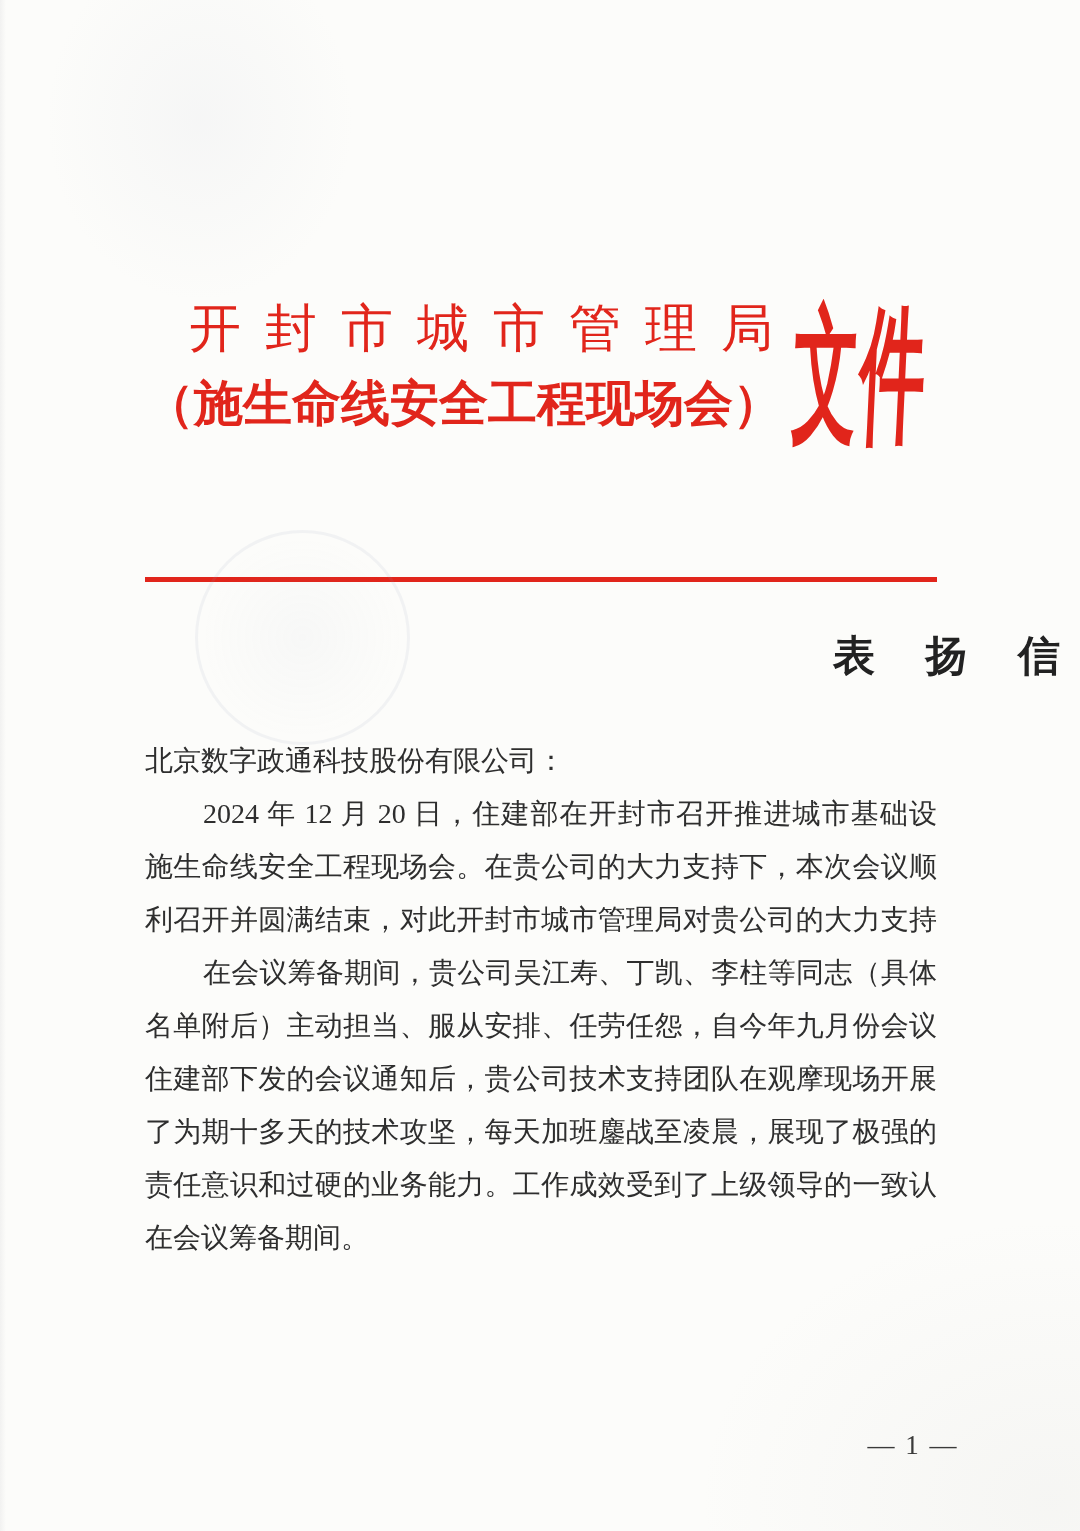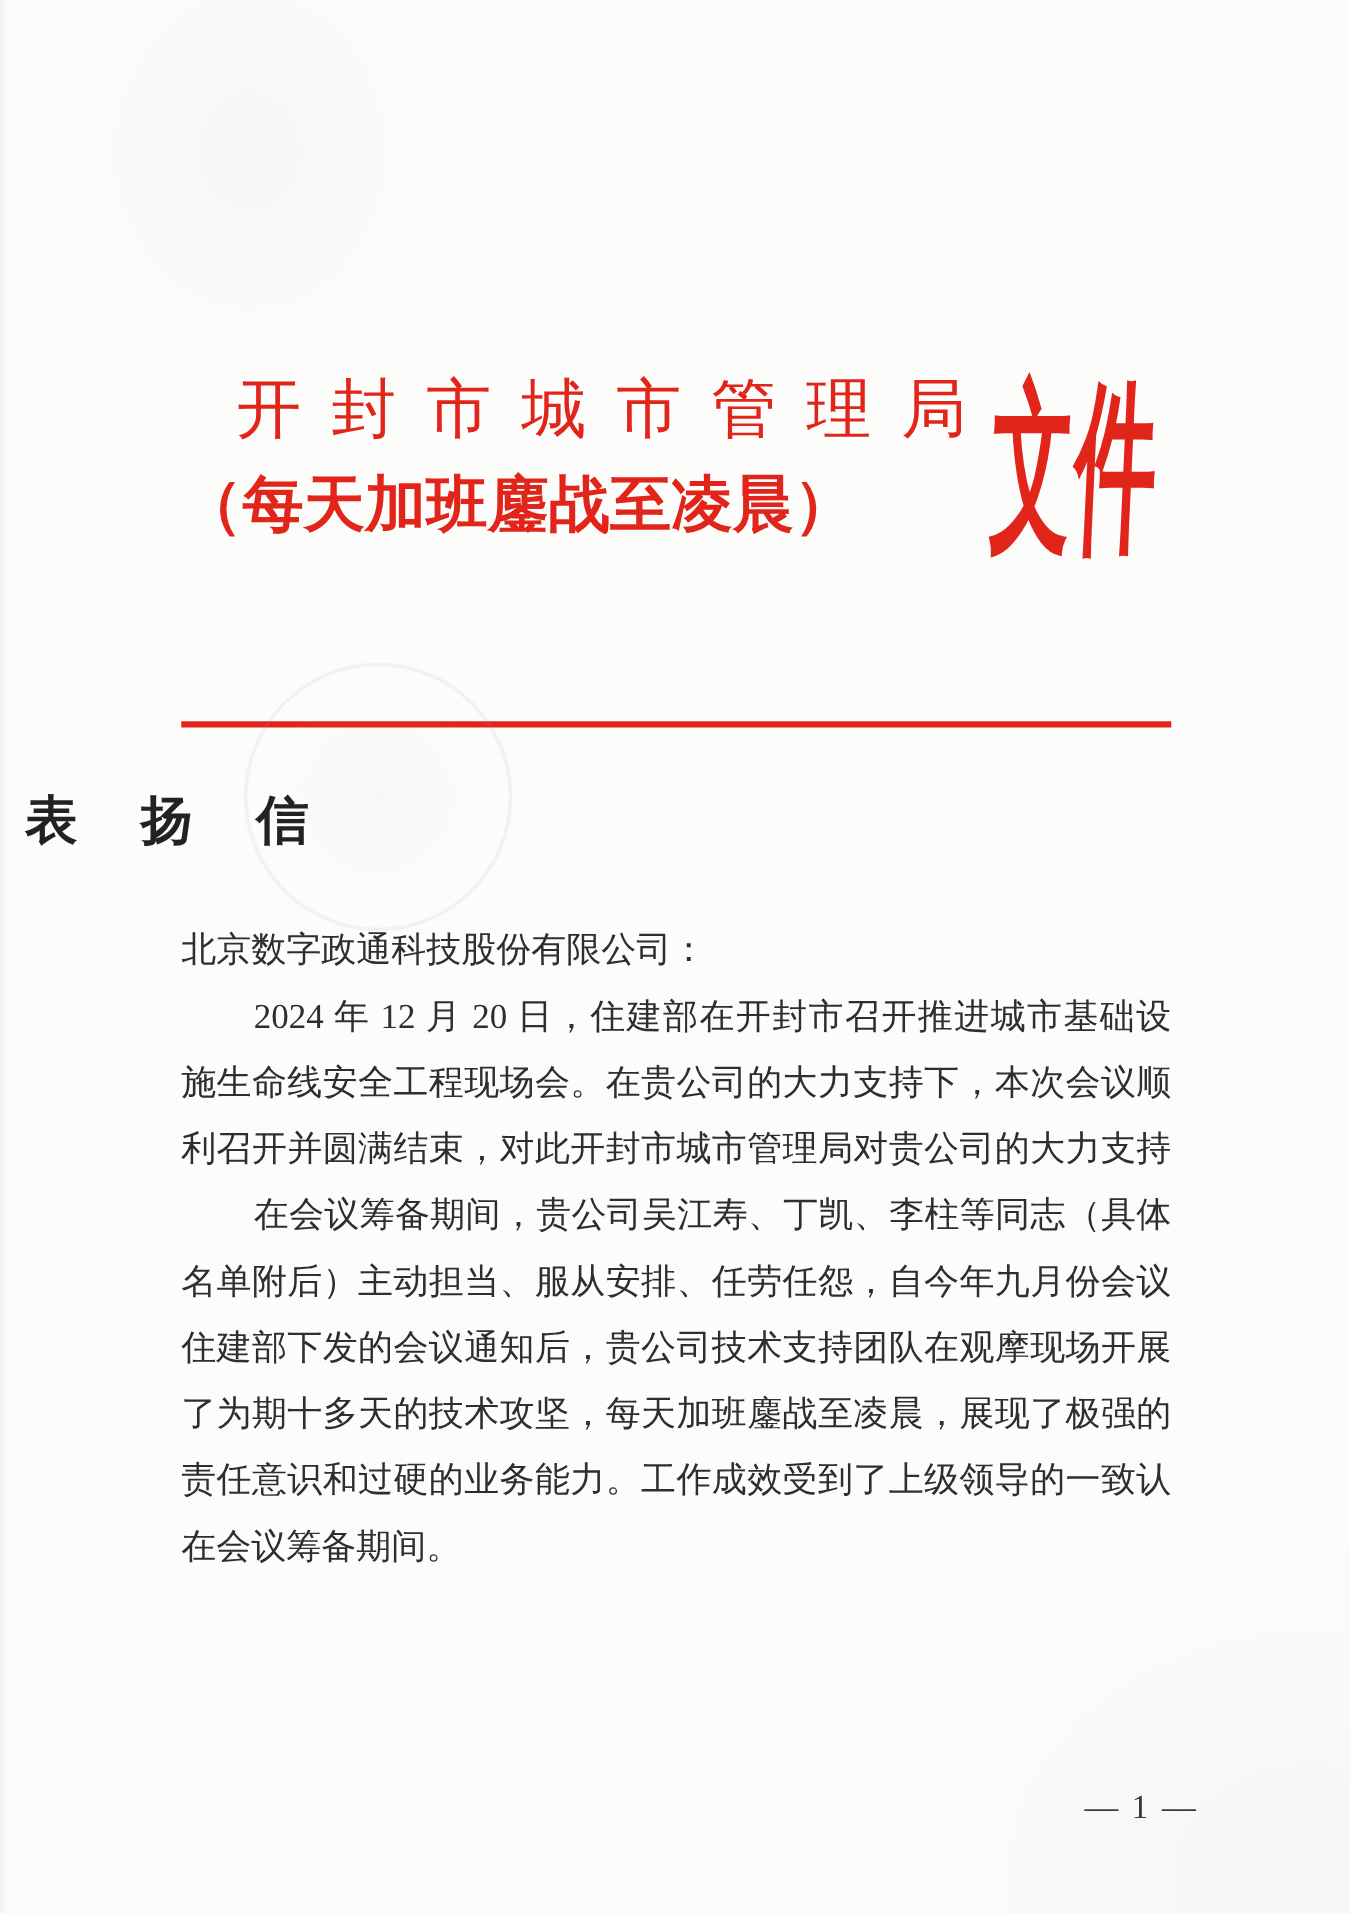--- a/index.html
+++ b/index.html
@@ -70,21 +70,21 @@
     width: 215px; height: 215px;
     border: 3px solid rgba(150,160,185,0.10);
     border-radius: 50%;
     background: radial-gradient(circle at 50% 50%, rgba(160,170,195,0.05), rgba(160,170,195,0) 68%);
   }
 
   .title {
     position: absolute;
     left: 0; top: 628px;
     width: 1080px;
-    text-align: left;
+    text-align: right;
     font-size: 42px;
     font-weight: 700;
     color: #222222;
     letter-spacing: 20px;
     text-indent: 20px; 
   }
 
   
   .body-text {
     position: absolute;
@@ -116,21 +116,21 @@
   }
 </style>
 </head>
 <body>
 
 <div class="page">
 
   <div class="header">
     <div class="org">
       <div class="org1 red-text" style="color: rgb(225, 37, 27);">开封市城市管理局</div>
-      <div class="org2 red-text" style="color: rgb(225, 37, 27);">（每天加班鏖战至凌晨）</div>
+      <div class="org2 red-text" style="color: rgb(225, 37, 27);">（施生命线安全工程现场会）</div>
     </div>
     <div class="doctype red-text" style="color: rgb(225, 37, 27);">文件</div>
   </div>
 
   <div class="redline" style="background: rgb(225, 37, 27);"></div>
 
   <div class="seal-ghost"></div>
 
   <h1 class="title">表 扬 信</h1>
 

